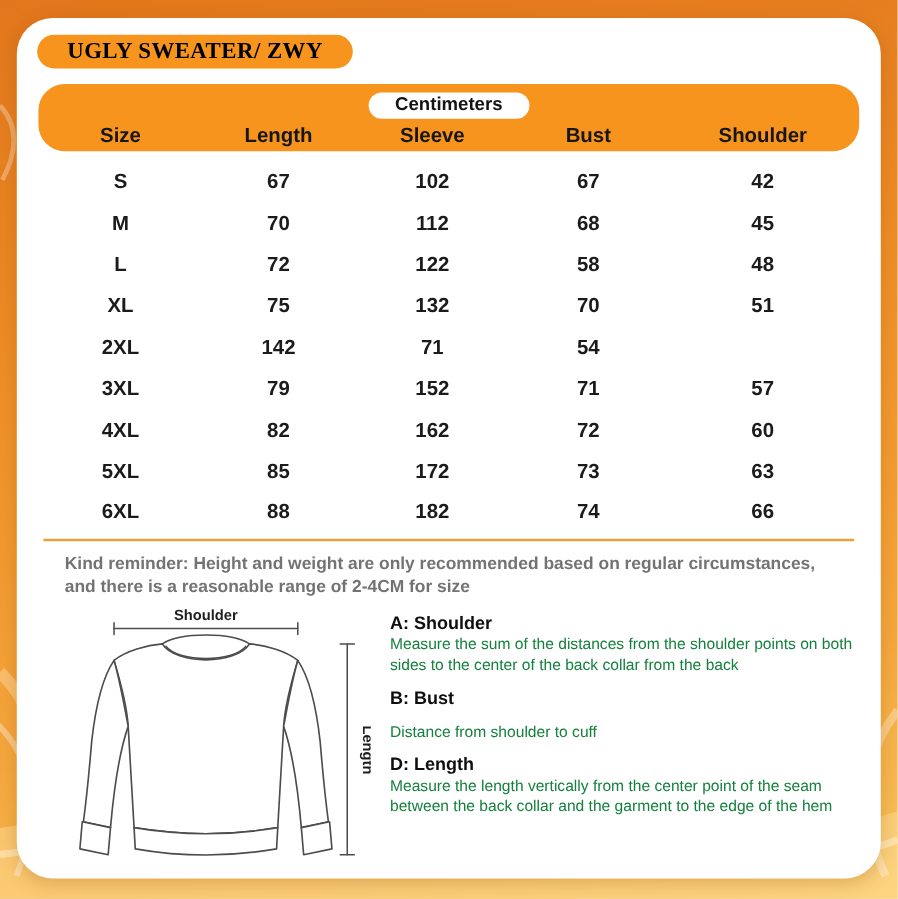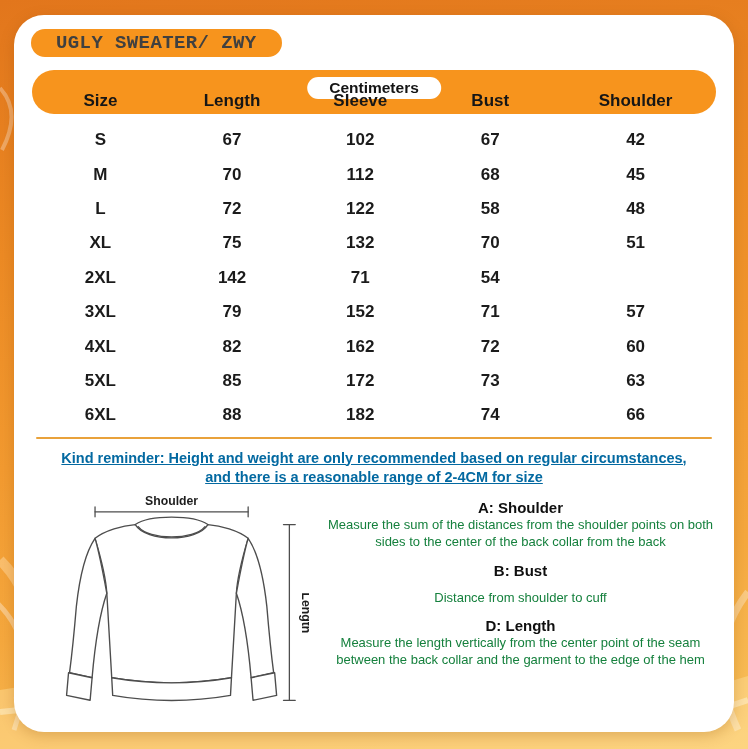--- a/index.html
+++ b/index.html
@@ -12,25 +12,25 @@
   .card{
     position:absolute;left:14px;top:15px;width:720px;height:717px;
     background:#ffffff;border-radius:30px;overflow:hidden;
     box-shadow:0 4px 14px rgba(140,70,0,.25);
   }
   .title-pill{
     display:inline-flex;align-items:center;margin:14px 0 0 17px;height:28px;
     background:#f7941d;border-radius:15px;padding:0 25px;
   }
   .title-pill span{
-    color:#404040;font-family:Liberation Mono, monospace;
+    color:#000000;font-family:Liberation Serif, serif;
     font-weight:bold;font-size:19px;letter-spacing:.4px;white-space:nowrap;
   }
   .band{
-    position:relative;margin:13px 18px 0;height:44px;
+    position:relative;margin:13px 18px 0;height:56px;
     background:#f7941d;border-radius:22px;
   }
   .cm-pill{
     position:absolute;top:7px;left:50%;transform:translateX(-50%);
     background:#ffffff;border-radius:13px;padding:2px 22px;
     font-weight:bold;font-size:15.5px;color:#141414;white-space:nowrap;
   }
   .cols{
     position:absolute;left:0;right:0;bottom:3px;
     display:grid;grid-template-columns:20% 18.5% 19% 19% 23.5%;
@@ -39,28 +39,28 @@
     text-align:center;font-weight:bold;font-size:17px;color:#161616;margin-top:24px;
   }
   .rows{margin:9px 18px 0;}
   .trow{
     display:grid;grid-template-columns:20% 18.5% 19% 19% 23.5%;
     height:34.4px;align-items:center;
   }
   .trow div{text-align:center;font-weight:bold;font-size:17px;color:#1b1b1b;}
   .divider{height:2px;background:#e9a23b;margin:4px 22px 0;border-radius:1px;}
   .reminder{
-    margin:10px auto 0;max-width:640px;text-align:center;
-    font-weight:bold;font-size:14.5px;line-height:1.32;color:#0369a1;text-decoration:underline;
+    margin:10px auto 0;max-width:640px;text-align:left;
+    font-weight:bold;font-size:14.5px;line-height:1.32;color:#737373;
   }
   .bottom{display:flex;margin:8px 18px 0 30px;gap:16px;align-items:flex-start;}
   .diagram{flex:none;width:265px;}
   .diagram svg{display:block;}
   .measures{flex:1;padding-top:4px;}
-  .mblock{margin-bottom:11px;text-align:center;}
+  .mblock{margin-bottom:11px;}
   .mhead{font-weight:bold;font-size:15px;color:#0f0f0f;margin-bottom:1px;}
   .mbody{font-size:13px;line-height:1.3;color:#15803d;max-width:392px;}
   .sw-line{stroke:#4d4d4d;stroke-width:1.3;fill:none;stroke-linecap:round;}
   .sw-shape{stroke:#4d4d4d;stroke-width:1.4;fill:#ffffff;stroke-linejoin:round;}
   .sw-label{font-family:"Liberation Sans",sans-serif;font-weight:bold;font-size:12.5px;fill:#1d1d1d;}
 </style>
 </head>
 <body>
 
 <svg class="swooshes" width="748" height="749" viewBox="0 0 748 749">

